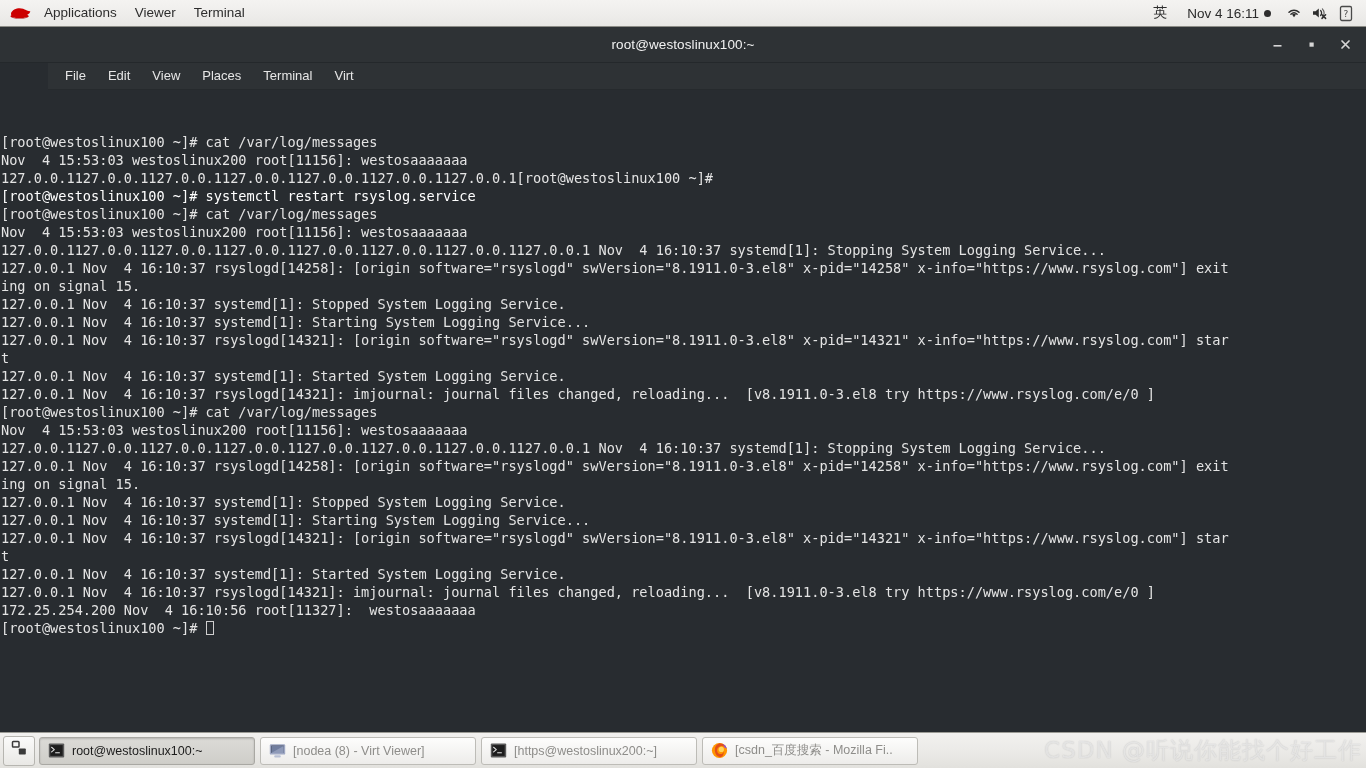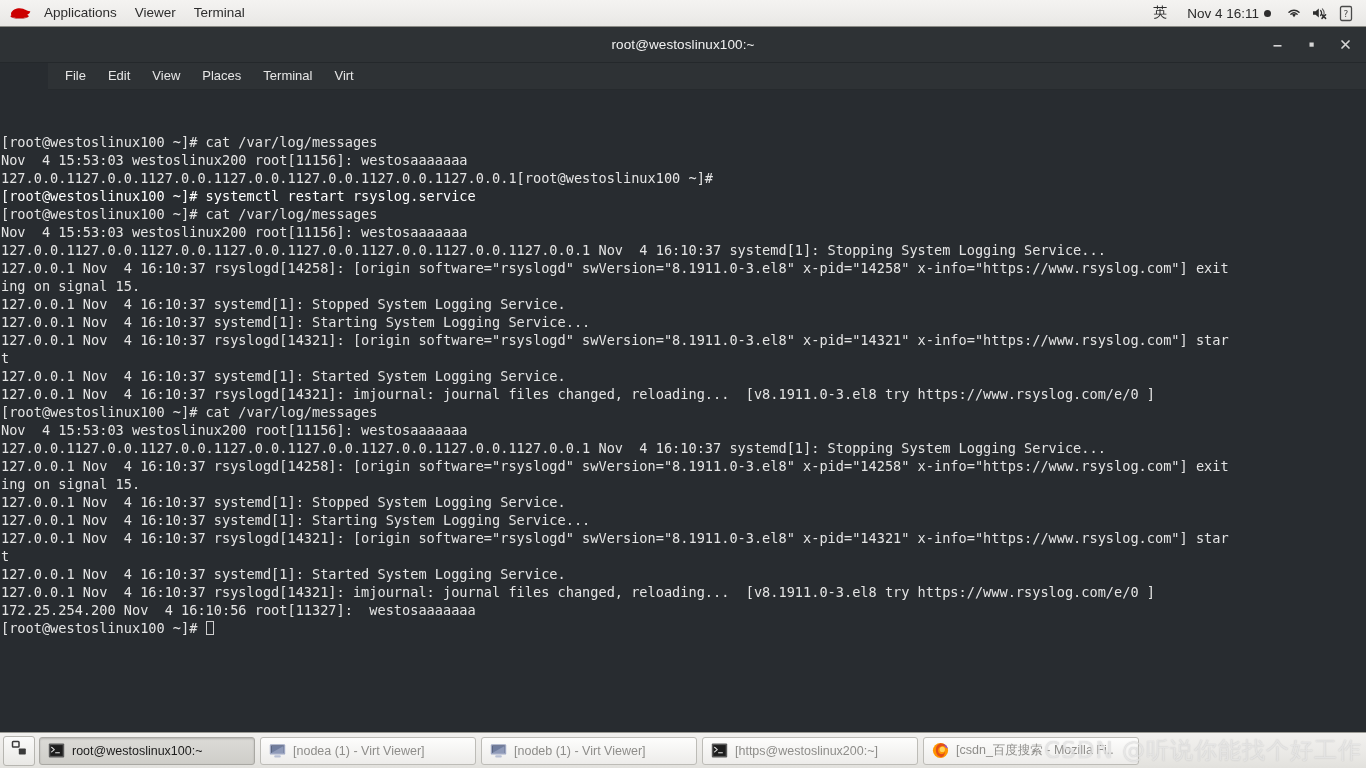--- a/index.html
+++ b/index.html
@@ -325,33 +325,21 @@
         <div class="task-btn">
           <span style="flex: 0 0 auto; display: flex;">
             <svg class="tico" viewBox="0 0 17 17">
               <rect x="0.8" y="2.2" width="15.4" height="10.4" rx="1.2" fill="#9fa8c4"></rect>
               <path d="M2.3 3.7 L14.7 3.7 L14.7 11.1 L2.3 11.1 Z" fill="#6b7characters"></path>
               <path d="M2.3 3.7 L14.7 3.7 L14.7 11.1 L2.3 11.1 Z" fill="#707d9e"></path>
               <path d="M2.3 11.1 L14.7 3.9 L14.7 11.1 Z" fill="#8f9ab8"></path>
               <rect x="5.2" y="13.2" width="6.6" height="2.2" rx="1" fill="#b9c0d4"></rect>
             </svg>
           </span>
-          <span class="task-label">[nodea (1) - Virt Viewer]</span>
-        </div>
-        <div class="task-btn">
-          <span style="flex: 0 0 auto; display: flex;">
-            <svg class="tico" viewBox="0 0 17 17">
-              <rect x="0.8" y="2.2" width="15.4" height="10.4" rx="1.2" fill="#9fa8c4"></rect>
-              <path d="M2.3 3.7 L14.7 3.7 L14.7 11.1 L2.3 11.1 Z" fill="#6b7characters"></path>
-              <path d="M2.3 3.7 L14.7 3.7 L14.7 11.1 L2.3 11.1 Z" fill="#707d9e"></path>
-              <path d="M2.3 11.1 L14.7 3.9 L14.7 11.1 Z" fill="#8f9ab8"></path>
-              <rect x="5.2" y="13.2" width="6.6" height="2.2" rx="1" fill="#b9c0d4"></rect>
-            </svg>
-          </span>
-          <span class="task-label">[nodeb (1) - Virt Viewer]</span>
+          <span class="task-label">[nodea (8) - Virt Viewer]</span>
         </div>
         <div class="task-btn">
           <span style="flex: 0 0 auto; display: flex;">
             <svg class="tico" viewBox="0 0 17 17">
               <rect x="0.8" y="1.6" width="15.4" height="13.8" rx="1" fill="#5a5a5a"></rect>
               <rect x="2.3" y="3.1" width="12.4" height="10.8" fill="#1d1d1d"></rect>
               <path d="M3.6 5.3 L6.3 7.6 L3.6 9.9" stroke="#d8d8d8" stroke-width="1.2" fill="none" stroke-linecap="round" stroke-linejoin="round"></path>
               <rect x="7.2" y="10.2" width="4.6" height="1.1" fill="#d8d8d8"></rect>
             </svg>
           </span>

